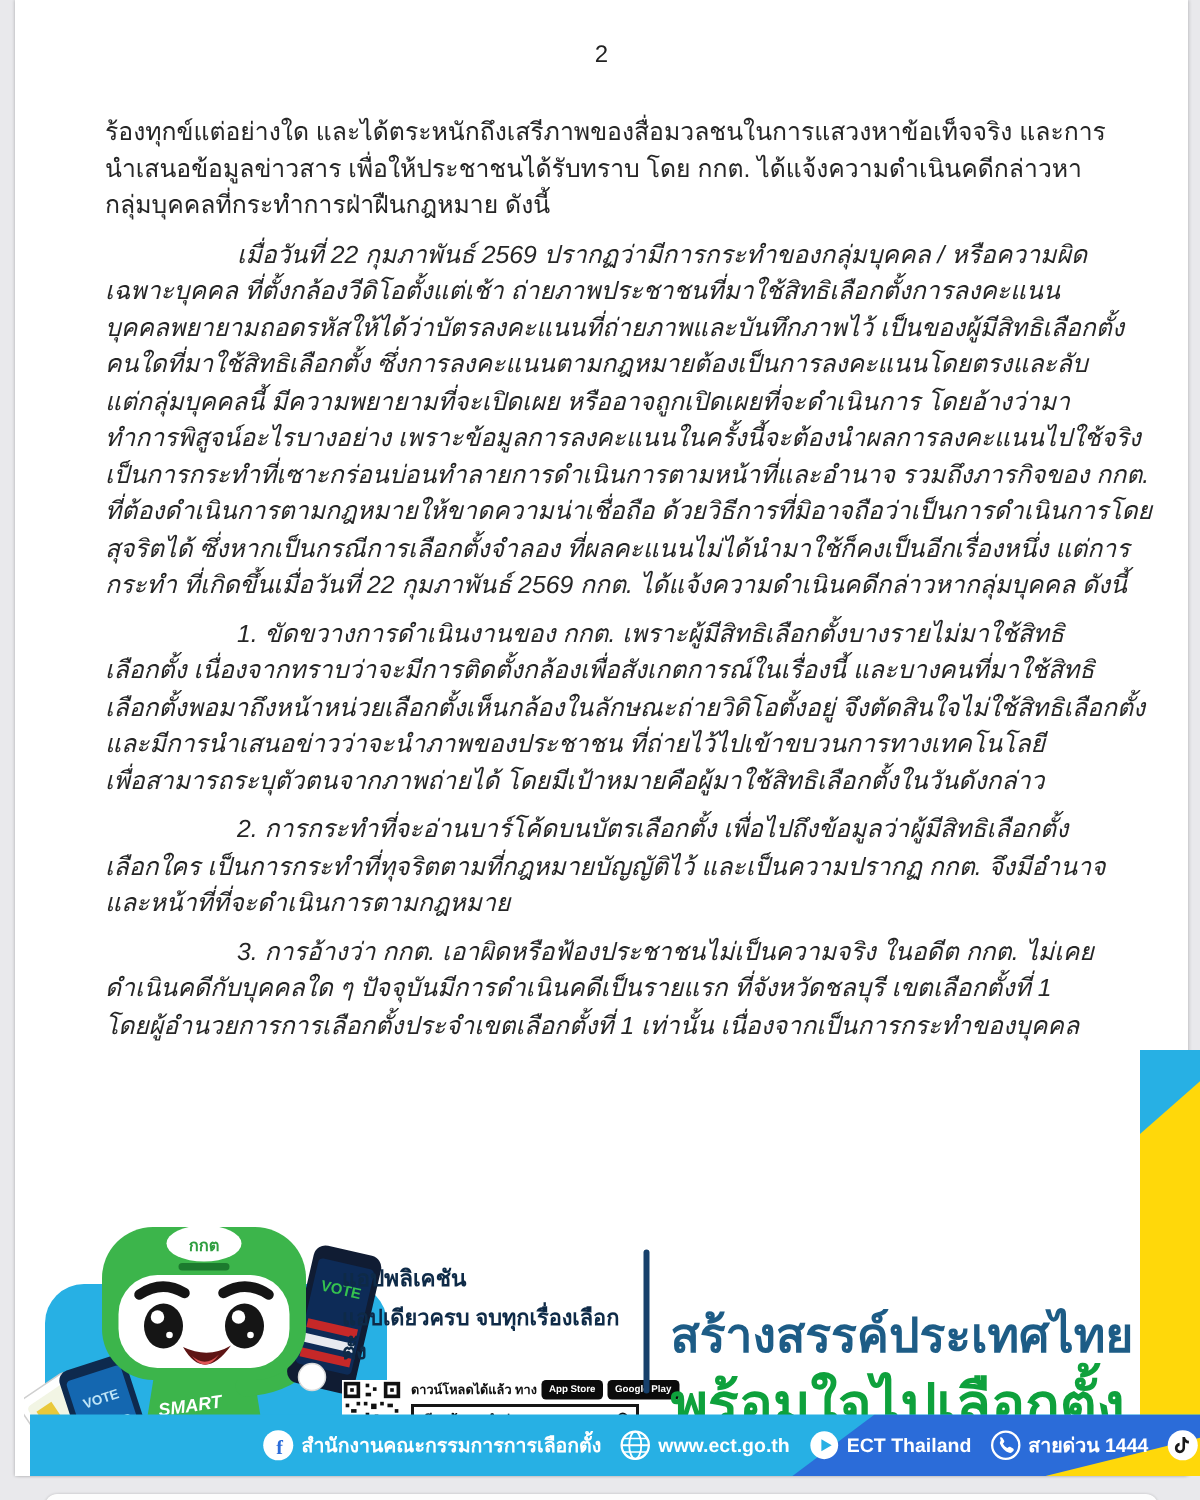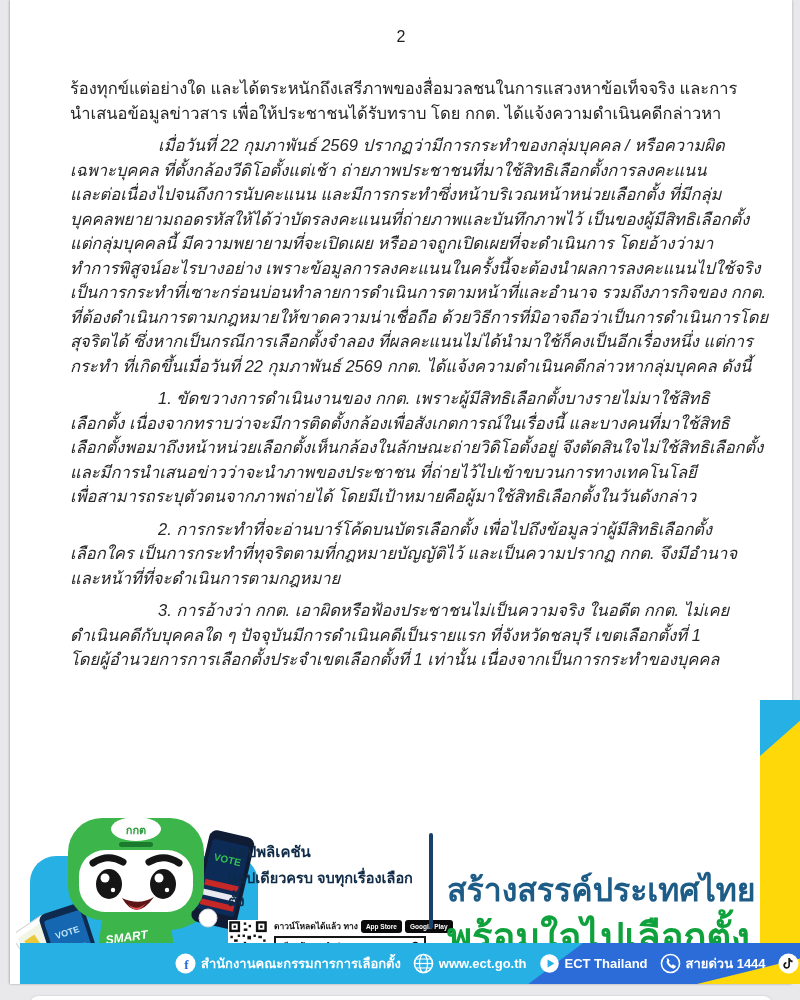--- a/index.html
+++ b/index.html
@@ -96,26 +96,27 @@
 <body>
 
 <div class="page">
 
   <div class="page-number">2</div>
 
   <div class="doc">
     <div class="para">
         <div class="tline">ร้องทุกข์แต่อย่างใด และได้ตระหนักถึงเสรีภาพของสื่อมวลชนในการแสวงหาข้อเท็จจริง และการ</div>
         <div class="tline">นำเสนอข้อมูลข่าวสาร เพื่อให้ประชาชนได้รับทราบ โดย กกต. ได้แจ้งความดำเนินคดีกล่าวหา</div>
+        <div class="tline">กลุ่มบุคคลที่กระทำการฝ่าฝืนกฎหมาย ดังนี้</div>
       </div>
     <div class="para indent">
         <div class="tline">เมื่อวันที่ 22 กุมภาพันธ์ 2569 ปรากฏว่ามีการกระทำของกลุ่มบุคคล / หรือความผิด</div>
         <div class="tline">เฉพาะบุคคล ที่ตั้งกล้องวีดิโอตั้งแต่เช้า ถ่ายภาพประชาชนที่มาใช้สิทธิเลือกตั้งการลงคะแนน</div>
-        <div class="tline">และต่อเนื่องไปจนถึงการนับคะแนน และมีการกระทำซึ่งหน้าบริเวณหน้าหน่วยเลือกตั้ง ที่มีกลุ่ม</div>
         <div class="tline">บุคคลพยายามถอดรหัสให้ได้ว่าบัตรลงคะแนนที่ถ่ายภาพและบันทึกภาพไว้ เป็นของผู้มีสิทธิเลือกตั้ง</div>
+        <div class="tline">คนใดที่มาใช้สิทธิเลือกตั้ง ซึ่งการลงคะแนนตามกฎหมายต้องเป็นการลงคะแนนโดยตรงและลับ</div>
         <div class="tline">แต่กลุ่มบุคคลนี้ มีความพยายามที่จะเปิดเผย หรืออาจถูกเปิดเผยที่จะดำเนินการ โดยอ้างว่ามา</div>
         <div class="tline">ทำการพิสูจน์อะไรบางอย่าง เพราะข้อมูลการลงคะแนนในครั้งนี้จะต้องนำผลการลงคะแนนไปใช้จริง</div>
         <div class="tline">เป็นการกระทำที่เซาะกร่อนบ่อนทำลายการดำเนินการตามหน้าที่และอำนาจ รวมถึงภารกิจของ กกต.</div>
         <div class="tline">ที่ต้องดำเนินการตามกฎหมายให้ขาดความน่าเชื่อถือ ด้วยวิธีการที่มิอาจถือว่าเป็นการดำเนินการโดย</div>
         <div class="tline">สุจริตได้ ซึ่งหากเป็นกรณีการเลือกตั้งจำลอง ที่ผลคะแนนไม่ได้นำมาใช้ก็คงเป็นอีกเรื่องหนึ่ง แต่การ</div>
         <div class="tline">กระทำ ที่เกิดขึ้นเมื่อวันที่ 22 กุมภาพันธ์ 2569  กกต. ได้แจ้งความดำเนินคดีกล่าวหากลุ่มบุคคล ดังนี้</div>
       </div>
     <div class="para indent">
         <div class="tline">1. ขัดขวางการดำเนินงานของ กกต. เพราะผู้มีสิทธิเลือกตั้งบางรายไม่มาใช้สิทธิ</div>
         <div class="tline">เลือกตั้ง เนื่องจากทราบว่าจะมีการติดตั้งกล้องเพื่อสังเกตการณ์ในเรื่องนี้ และบางคนที่มาใช้สิทธิ</div>

